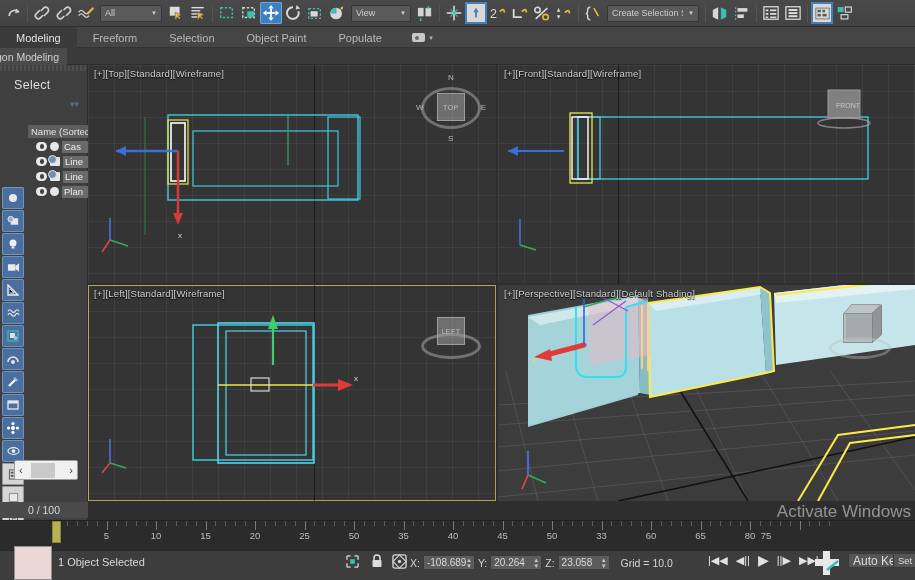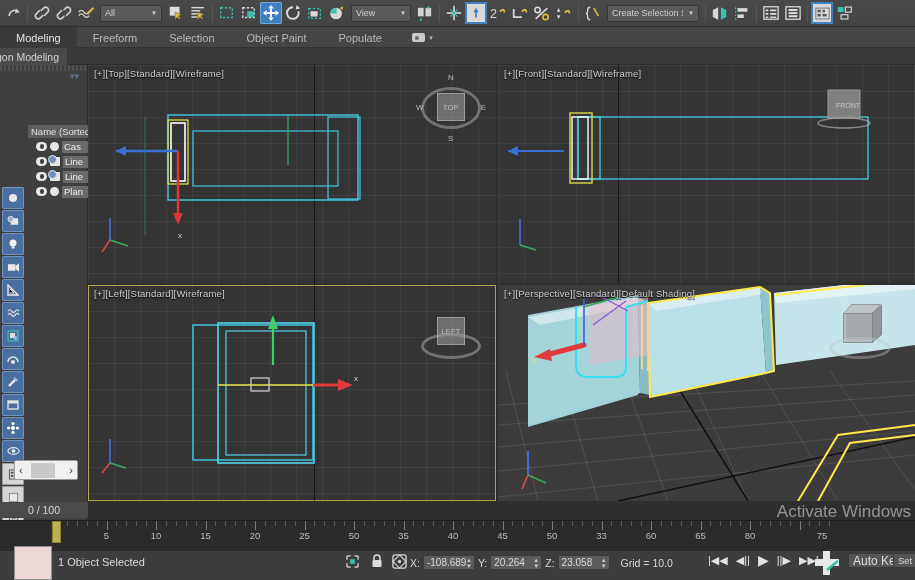--- a/index.html
+++ b/index.html
@@ -471,20 +471,21 @@
       </div>
     </div>
   </div>
 
   <div class="subribbon">
     <span class="subtab">gon Modeling</span>
   </div>
 
   <div class="leftpanel">
     <div class="lp-grip"></div>
+    <div class="lp-title">Select</div>
     <div class="lp-dots">▾▾</div>
 
     <div class="lp-header">Name (Sorted A</div>
 
     <div class="lp-list">
       <div class="lp-row">
         <span class="eye"></span>
         <span class="bulb"></span>
         <span class="lp-name">Cas</span>
       </div>
@@ -876,21 +877,21 @@
         <div class="tlab" style="left: 304.5px;">25</div>
         <div class="tlab" style="left: 354px;">50</div>
         <div class="tlab" style="left: 403.5px;">35</div>
         <div class="tlab" style="left: 453px;">40</div>
         <div class="tlab" style="left: 502.5px;">45</div>
         <div class="tlab" style="left: 552px;">50</div>
         <div class="tlab" style="left: 601.5px;">33</div>
         <div class="tlab" style="left: 651px;">60</div>
         <div class="tlab" style="left: 700.5px;">65</div>
         <div class="tlab" style="left: 750px;">80</div>
-        <div class="tlab" style="left: 822px;">75</div>
+        <div class="tlab" style="left: 766px;">75</div>
       </div>
     <div class="tl-handle" style="left:52px;"></div>
   </div>
 
   <div class="statusbar"></div>
   <div class="swatch"></div>
   <div class="sel-text">1 Object Selected</div>
 
   <div class="sb-icons">
     <span>

